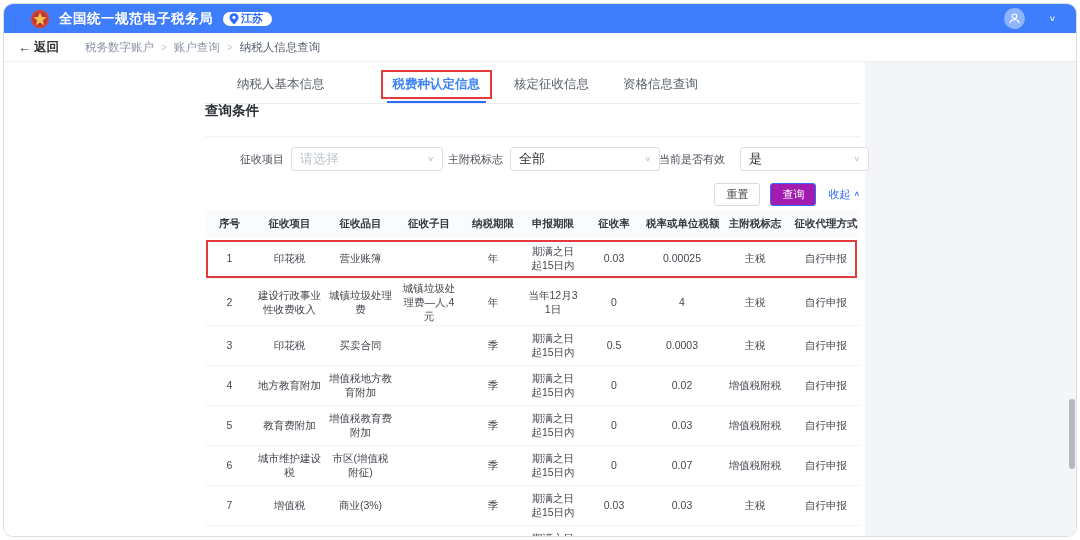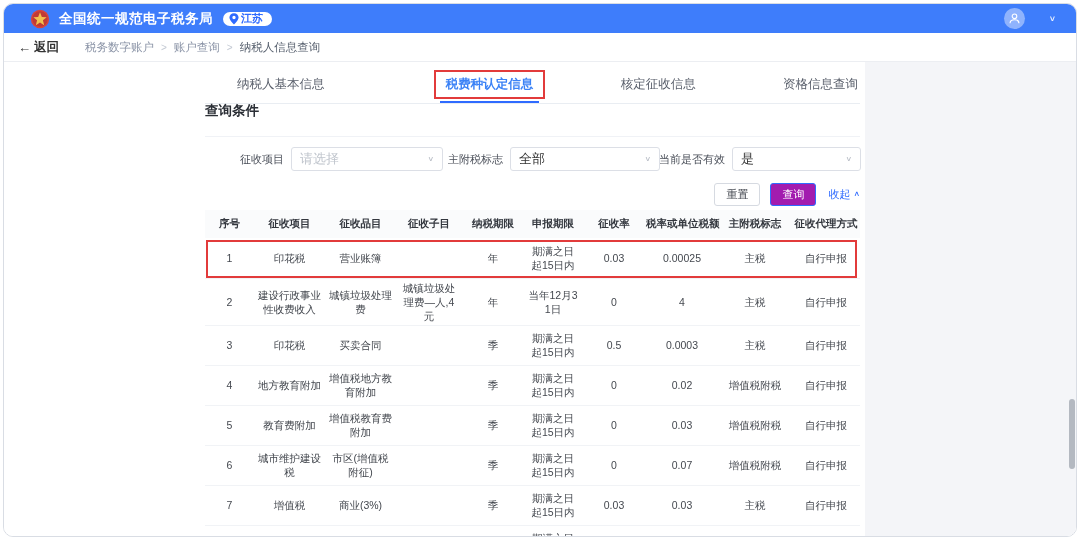--- a/index.html
+++ b/index.html
@@ -26,40 +26,40 @@
   .bc-item { color:#8a93a6; cursor:pointer; }
   .bc-item.current { color:#57606e; }
   .bc-sep { color:#c3c9d3; margin:0 7px; font-size:10px; }
 
   
   .content { position:absolute; left:0; top:58px; right:0; bottom:0; background:#fff; }
   .right-gutter { position:absolute; left:861px; top:0; right:0; bottom:0; background:#f4f5f8; }
   .scrollbar-thumb { position:absolute; right:1px; top:337px; width:6px; height:70px; background:#b4b9c1; border-radius:3px; }
 
   
-  .tabrow { position:absolute; left:201px; top:4px; width:655px; height:38px; border-bottom:1px solid #e9edf2; display:flex; padding-left:30px; gap:30px;justify-content:space-between; }
+  .tabrow { position:absolute; left:201px; top:4px; width:655px; height:38px; border-bottom:1px solid #e9edf2; display:flex; padding-left:30px; gap:30px; }
   .tab { position:relative; display:flex; align-items:center; font-size:12.5px; color:#595f6b; cursor:pointer; padding:0 2px; }
   .tab.active { color:#3b82f6; font-weight:bold;margin-left:34px; }
   .tab.active::after { content:""; position:absolute; left:-4px; right:-4px; bottom:0; height:2px; background:#2f6bff; }
   .tab.annotated::before { content:""; position:absolute; left:-10px; right:-10px; top:4px; bottom:4px; border:2px solid #e23b3b; }
 
   
   .section-title { position:absolute; left:201px; top:40px; font-size:13.5px; font-weight:bold; color:#2b2f36; }
   .section-divider { position:absolute; left:201px; top:74px; width:655px; border-top:1px solid #f0f2f6; }
 
   
   .filter { position:absolute; top:85px; height:24px; display:flex; align-items:center; }
   .filter .flabel { font-size:11px; color:#4a4f59; margin-right:7px; white-space:nowrap; }
   .fselect { height:24px; border:1px solid #dcdfe6; border-radius:3px; background:#fff; display:flex; align-items:center; justify-content:space-between; padding:0 8px; cursor:pointer; }
   .fselect .fvalue { font-size:13px; color:#333; }
   .fselect.placeholder .fvalue { color:#bfc4cc; }
   .fselect .fchev { color:#b8bdc6; font-size:9px; transform:scaleY(.75); margin-left:6px; }
   .filter.f0 { left:236px; } .filter.f0 .fselect { width:152px; }
   .filter.f1 { left:444px; } .filter.f1 .fselect { width:150px; }
-  .filter.f2 { left:655px; } .filter.f2 .fselect { width:129px; }
+  .filter.f2 { left:655px;gap:8px; } .filter.f2 .fselect { width:129px; }
 
   
   .btnrow { position:absolute; left:201px; top:120px; width:655px; height:24px; display:flex; justify-content:flex-end; align-items:center; gap:10px;text-align:right; }
   .btn { height:23px; border-radius:3px; font-size:11px; display:flex; align-items:center; padding:0 11px; cursor:pointer; }
   .btn.ghost { background:#fff; border:1px solid #d6dae1; color:#43474f; }
   .btn.primary { background:#a21caf; border:1px solid #2f6bff; color:#fff; }
   .collapse-link { display:flex; align-items:center; color:#2f6bff; font-size:11px; cursor:pointer; margin-left:2px; }
   .collapse-link .up { font-size:9px; margin-left:3px; transform:scaleY(.8); }
 
   

